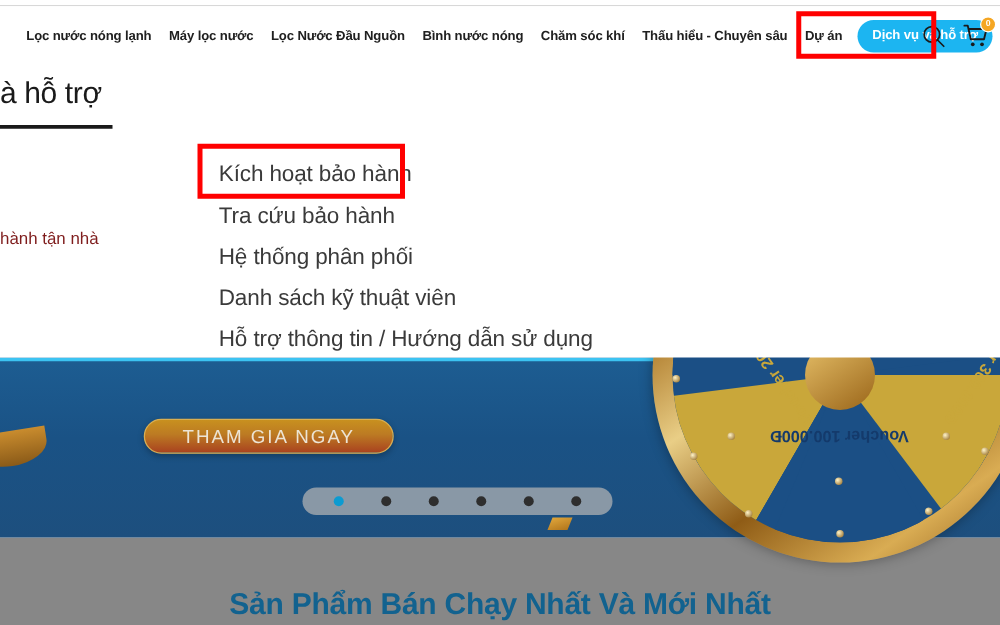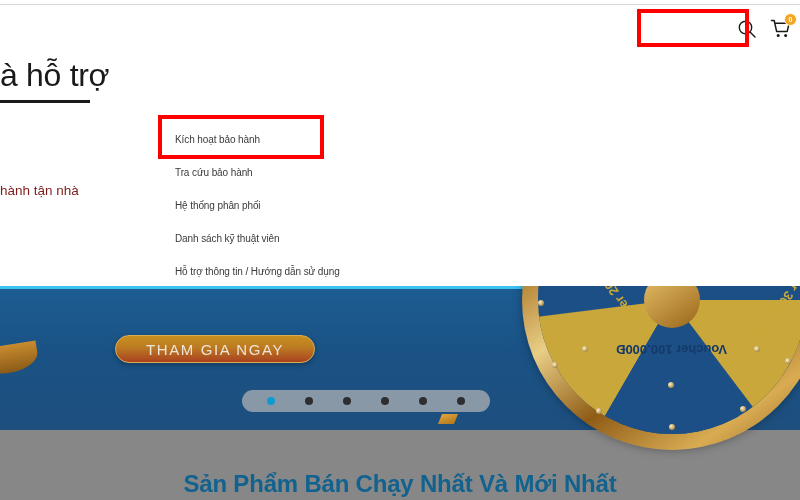--- a/index.html
+++ b/index.html
@@ -113,21 +113,21 @@
   #redbox-service  { left: 637px; top: 9px;   width: 112px; height: 38px; }
   #redbox-activate { left: 158px; top: 115px; width: 166px; height: 44px; }
 
   
   .panel-heading-wrap {
     position: absolute;
     left: 0; top: 58px;
     z-index: 20;
   }
   .panel-heading {
-    font-size: 32px;
+    font-size: 24px;
     color: #1a1a1a;
     font-weight: 400;
     letter-spacing: -0.3px;
     padding-left: 0px;
     line-height: 34px;
   }
   .panel-heading-rule {
     width: 90px;
     height: 2.5px;
     background: #1a1a1a;
@@ -157,21 +157,21 @@
   }
 
   .menu-col {
     position: absolute;
     left: 175px; top: 70px;
     display: flex;
     flex-direction: column;
     gap: 0px;
   }
   .menu-item {
-    font-size: 10px;
+    font-size: 18px;
     color: #3a3a3a;
     line-height: 33px;
     height: 33px;
     white-space: nowrap;
     cursor: pointer;
     letter-spacing: -0.1px;
   }
 
   
   .banner {
@@ -413,20 +413,30 @@
       <div class="menu-item">Hỗ trợ thông tin / Hướng dẫn sử dụng</div>
     </div>
   </div>
 
   <div class="panel-heading-wrap">
     <div class="panel-heading">à hỗ trợ</div>
     <div class="panel-heading-rule"></div>
   </div>
 
   <div class="header">
+    <ul class="nav-list">
+      <li class="nav-item">Lọc nước nóng lạnh</li>
+      <li class="nav-item">Máy lọc nước</li>
+      <li class="nav-item">Lọc Nước Đầu Nguồn</li>
+      <li class="nav-item">Bình nước nóng</li>
+      <li class="nav-item">Chăm sóc khí</li>
+      <li class="nav-item">Thấu hiểu - Chuyên sâu</li>
+      <li class="nav-item">Dự án</li>
+      <li class="nav-item pill">Dịch vụ và hỗ trợ</li>
+    </ul>
 
     <div class="nav-icons">
       <div class="icon-btn">
         <svg width="20" height="20" viewBox="0 0 20 20">
           <circle cx="8.5" cy="8.5" r="6.2" fill="none" stroke="#1a1a1a" stroke-width="1.4"></circle>
           <line x1="13" y1="13" x2="18" y2="18" stroke="#1a1a1a" stroke-width="1.4" stroke-linecap="round"></line>
         </svg>
       </div>
       <div class="icon-btn">
         <svg width="22" height="22" viewBox="0 0 22 22">

